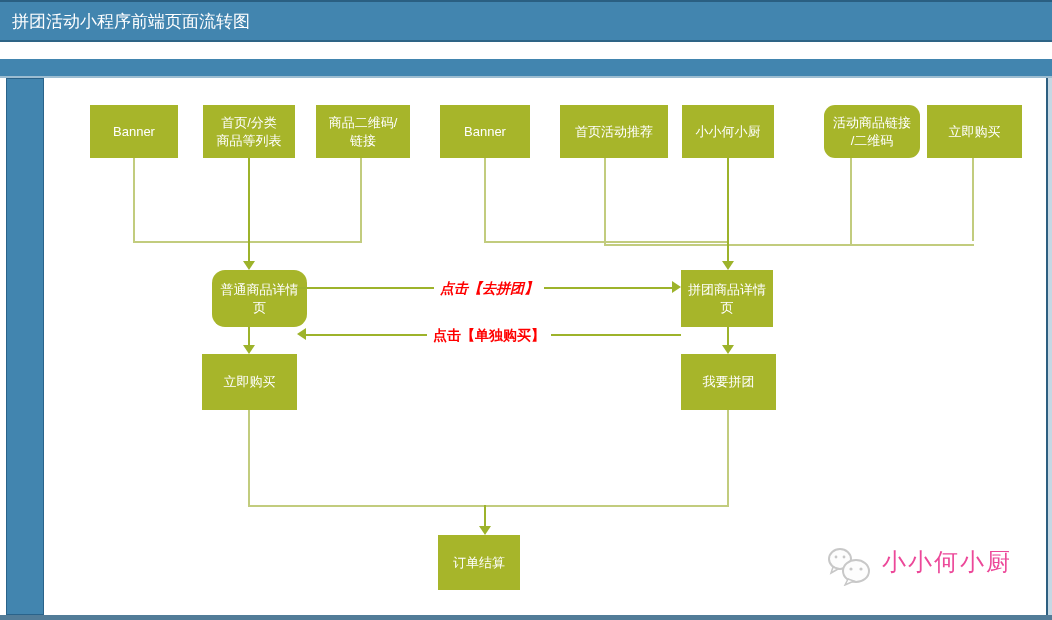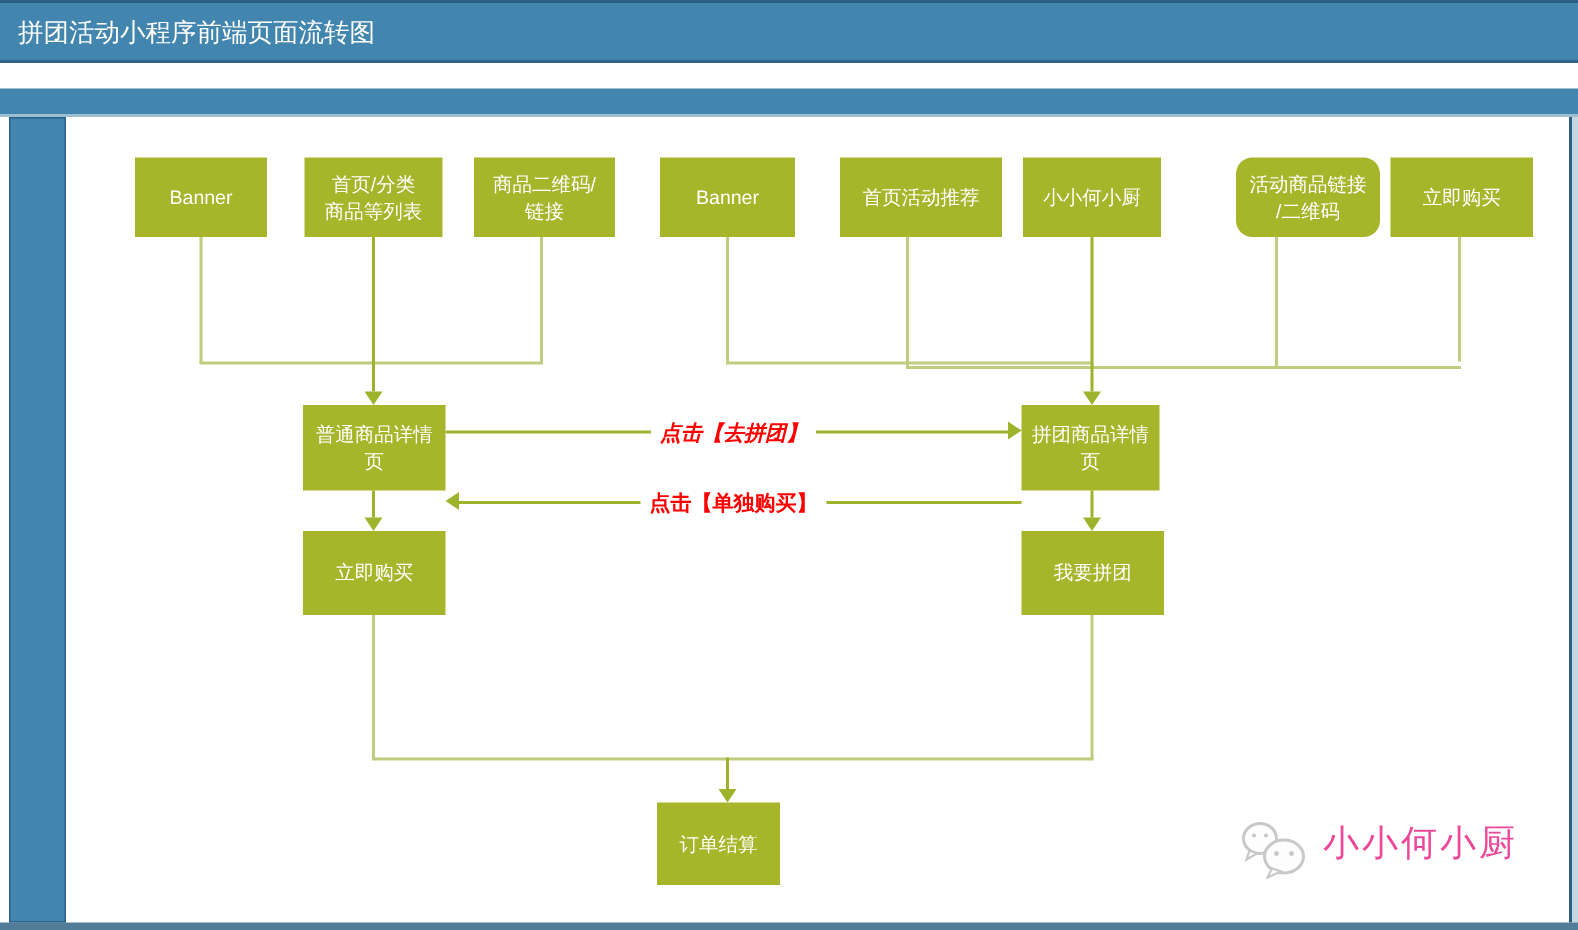--- a/index.html
+++ b/index.html
@@ -90,21 +90,21 @@
 
 <div class="vl" style="left:484px;top:158px;height:83px;"></div>
 <div class="vl" style="left:604px;top:158px;height:86px;"></div>
 <div class="vl" style="left:850px;top:158px;height:86px;"></div>
 <div class="vl" style="left:972px;top:158px;height:83px;"></div>
 <div class="hl" style="left:484px;top:241px;width:245px;"></div>
 <div class="hl" style="left:604px;top:244px;width:370px;"></div>
 <div class="vl dk" style="left:727px;top:158px;height:103px;"></div>
 <div class="arr arr-down" style="left:722px;top:261px;"></div>
 
-<div class="node" style="left:202px;top:270px;width:95px;height:57px;">普通商品详情
+<div class="node" style="left:212px;top:270px;width:95px;height:57px;border-radius:13px;">普通商品详情
 页</div>
 <div class="node" style="left:681px;top:270px;width:92px;height:57px;">拼团商品详情
 页</div>
 
 <div class="redge" style="left:297px;top:280px;width:384px;font-style:italic;">
   <div class="line" style="left:0;right:9px;"></div>
   <div class="arr arr-right" style="right:0;top:1px;"></div>
   <span class="lbl">点击【去拼团】</span>
 </div>
 <div class="redge" style="left:297px;top:327px;width:384px;">

